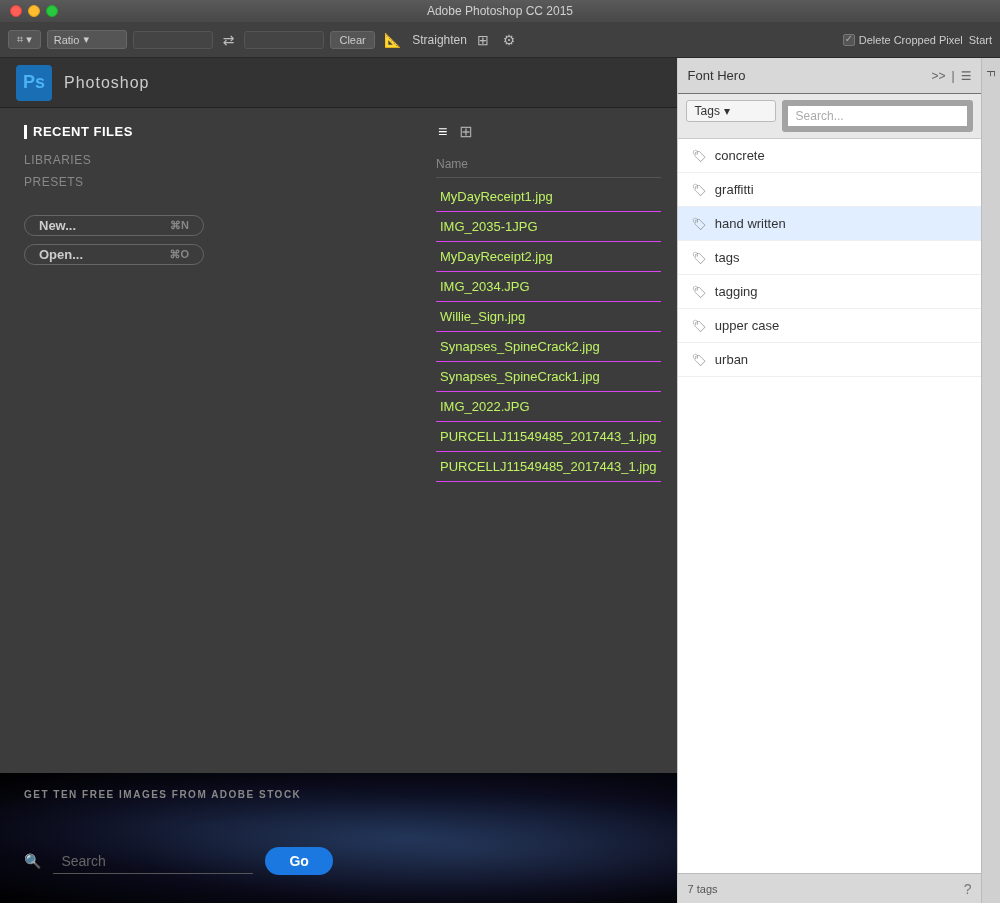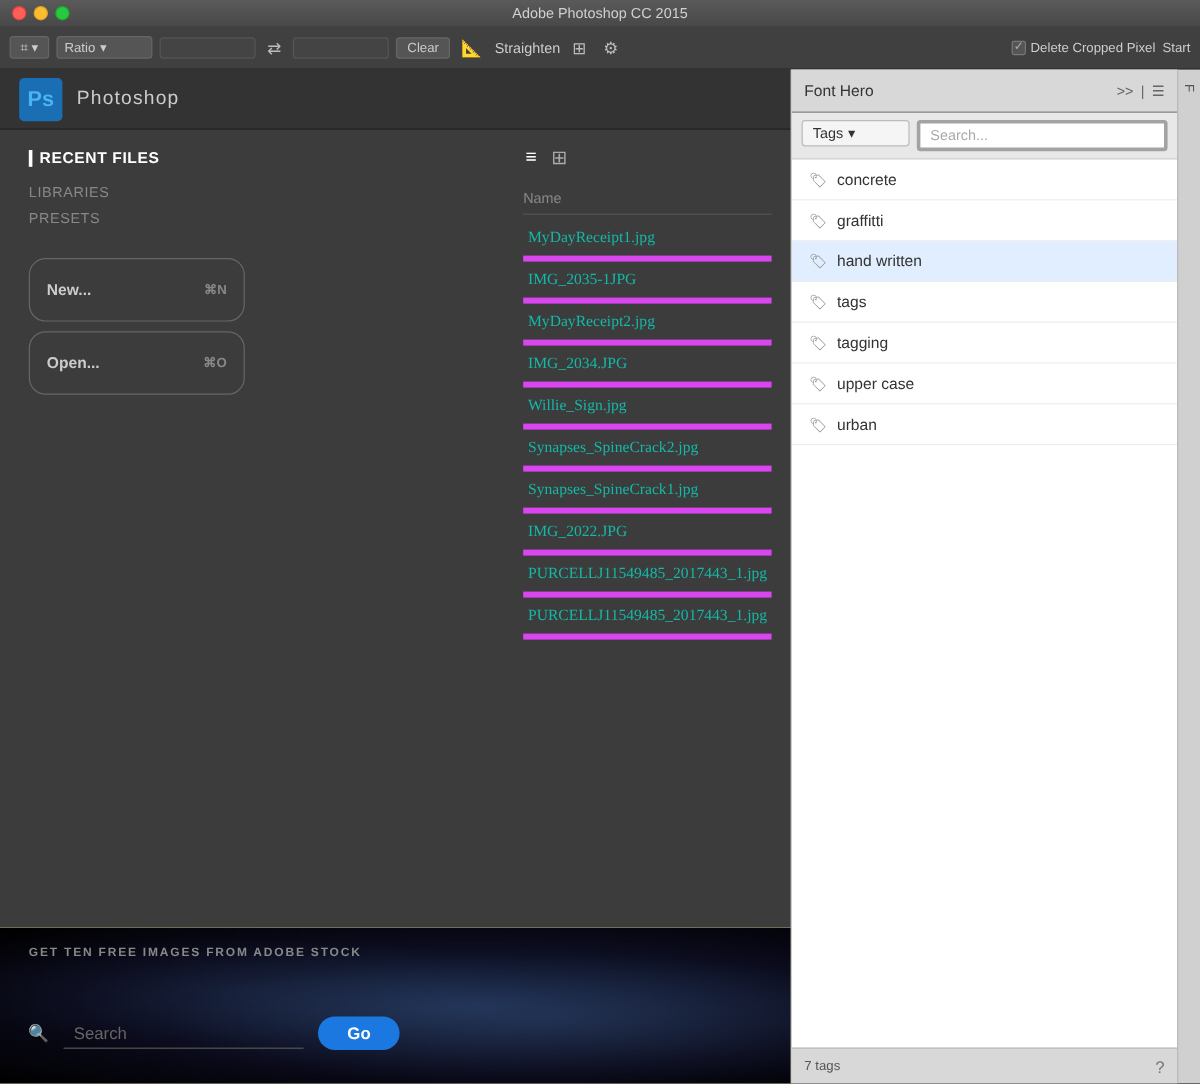--- a/index.html
+++ b/index.html
@@ -199,21 +199,21 @@
       flex-direction: column;
       gap: 8px;
     }
     .nav-btn {
       background: transparent;
       border: 1px solid #666;
       border-radius: 14px;
       color: #ccc;
       font-size: 13px;
       font-weight: 600;
-      padding: 18px 14px;
+      padding: 2px 14px;
       cursor: pointer;
       display: flex;
       align-items: center;
       justify-content: space-between;
       width: 180px;
     }
     .shortcut {
       color: #888;
       font-size: 11px;
     }
@@ -238,26 +238,25 @@
     }
     .view-btn.active { color: #fff; }
     .col-header {
       color: #888;
       font-size: 12px;
       padding: 2px 0 6px 0;
       border-bottom: 1px solid #555;
       margin-bottom: 4px;
     }
     .file-item {
-      color: #14b8a6;
+      color: #bef264;
       font-size: 13px;
       padding: 7px 4px;
       cursor: pointer;
-      border-bottom: 5px solid #d946ef;
-      font-family: Liberation Serif, serif;
+      border-bottom: 1px solid #d946ef;
     }
 
     
     #stock-banner {
       height: 130px;
       background: #fef9c3;
       position: relative;
       overflow: hidden;
       flex-shrink: 0;
     }
@@ -367,21 +366,21 @@
       padding: 3px 8px;
       cursor: pointer;
       display: flex;
       align-items: center;
       gap: 4px;
       min-width: 90px;
     }
     #search-input-panel {
       flex: 1;
       background: #fff;
-      border: 3px solid #a3a3a3;
+      border: 6px solid #a3a3a3;
       border-radius: 3px;
       padding: 3px 8px;
       font-size: 12px;
       color: #3b82f6;
       outline: none;
     }
     #search-input-panel::placeholder { color: #aaa; }
 
     
     #tag-list {

